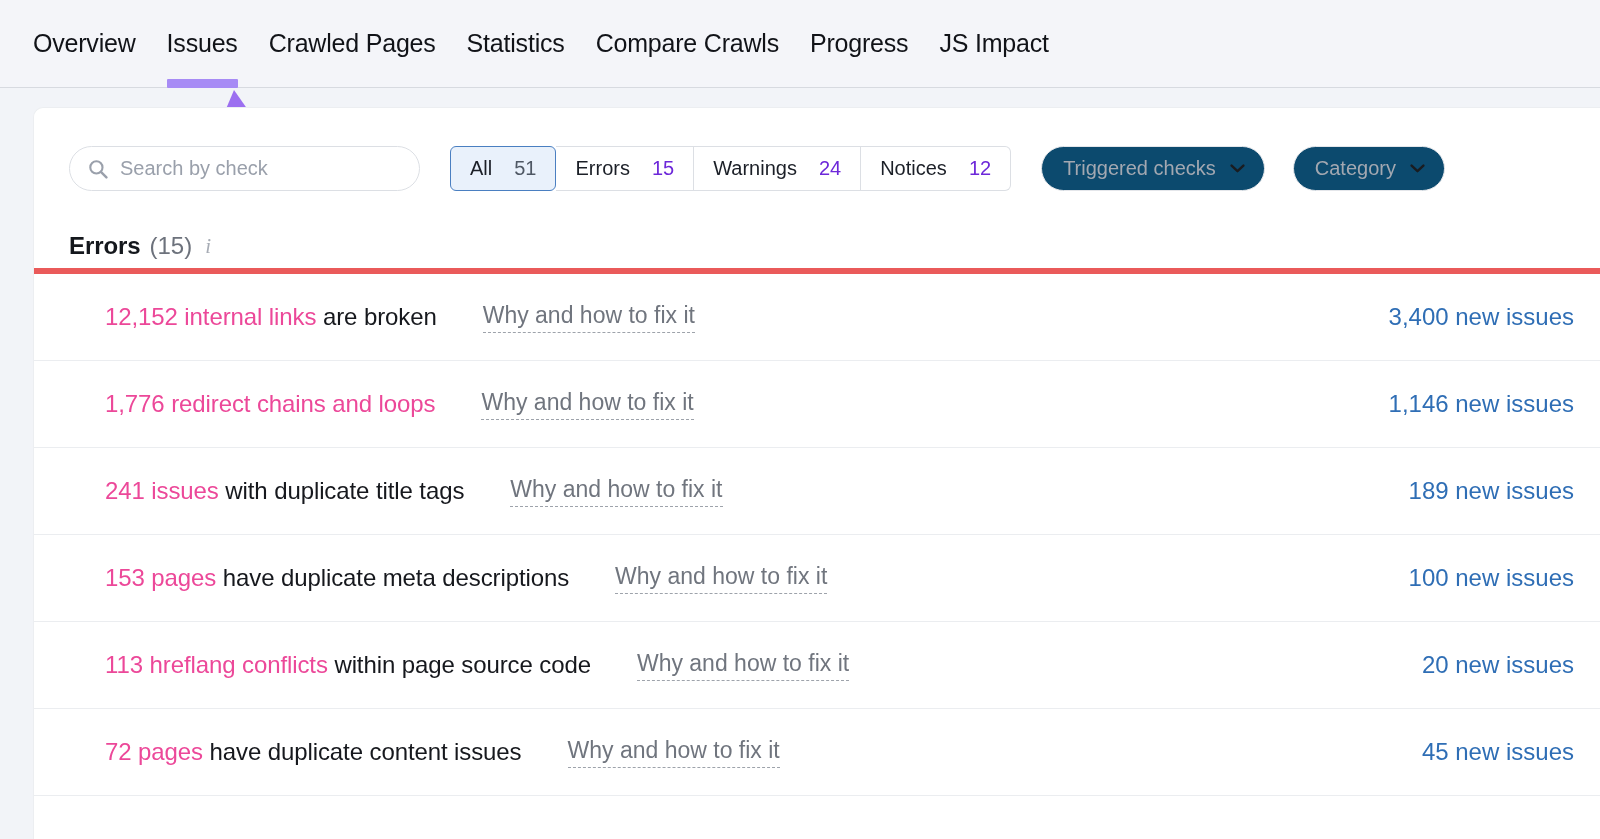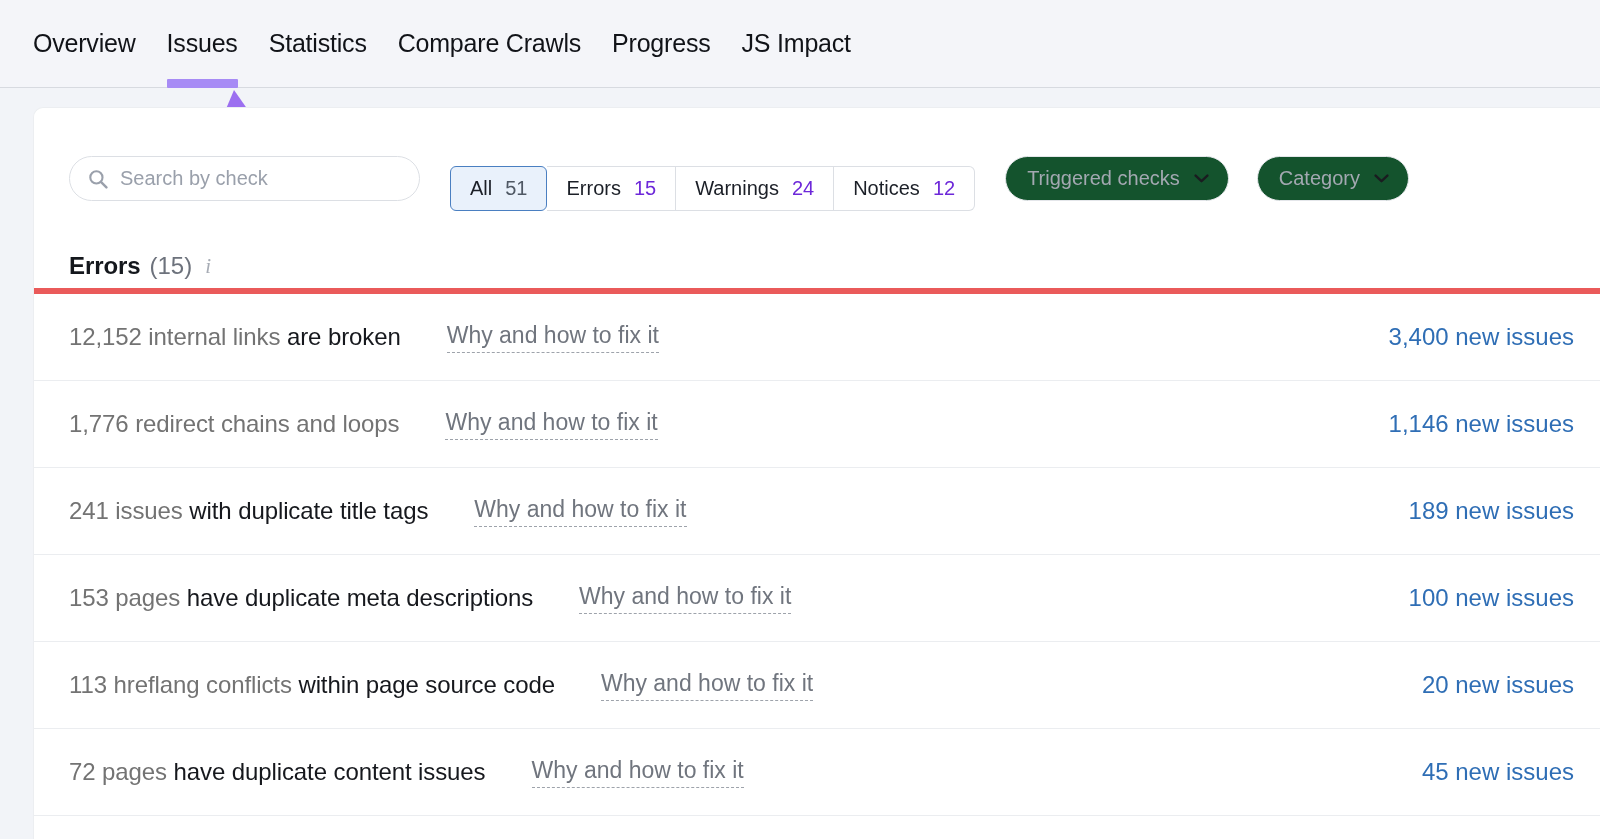--- a/index.html
+++ b/index.html
@@ -125,30 +125,29 @@
   #segmented-control {
     display: flex;
     margin-left: 30px;
     flex: none;
   }
 
   .seg-btn {
     height: 45px;
     display: flex;
     align-items: center;
-    gap: 13px;
+    gap: 22px;
     padding: 0 19px;
     font-size: 20px;
     color: #1b1f27;
     background: #ffffff;
     border: 1px solid #dcdfe4;
     border-left-width: 0;
     cursor: pointer;
     white-space: nowrap;
-    margin-top: 20px;
   }
   .seg-btn:first-child {
     border-left-width: 1px;
     border-top-left-radius: 6px;
     border-bottom-left-radius: 6px;
   }
   .seg-btn:last-child {
     border-top-right-radius: 6px;
     border-bottom-right-radius: 6px;
     justify-content: center;
@@ -169,21 +168,21 @@
   .dropdown-filter {
     height: 45px;
     display: flex;
     align-items: center;
     gap: 14px;
     padding: 0 19px 0 21px;
     border: 1px solid #e4e6ea;
     border-radius: 23px;
     font-size: 20px;
     color: #a3a8b1;
-    background: #14532d;
+    background: #0c4a6e;
     cursor: pointer;
     white-space: nowrap;
     flex: none;
   }
   #triggered-checks-filter { margin-left: 30px; }
   #category-filter { margin-left: 28px; }
 
   .chevron { display: block; width: 15px; height: 9px; flex: none; }
 
   
@@ -228,22 +227,23 @@
     border-bottom: 1px solid #ebedf0;
   }
 
   .issue-text {
     font-size: 24px;
     color: #16181d;
     letter-spacing: -0.1px;
     white-space: nowrap;
   }
   .issue-link {
-    color: #737373;
-    cursor: pointer;
+    color: #ec4899;
+    cursor: pointer;
+    margin-left: 36px;
   }
 
   .fix-link {
     margin-left: 46px;
     font-size: 23px;
     color: #70757e;
     border-bottom: 1px dashed #9ea3ab;
     padding-bottom: 3px;
     cursor: pointer;
     white-space: nowrap;
@@ -257,20 +257,21 @@
     cursor: pointer;
   }
 </style>
 </head>
 <body>
 
 <div id="top-nav">
   <div id="nav-tabs">
       <div class="nav-tab">Overview</div>
       <div class="nav-tab active">Issues</div>
+      <div class="nav-tab">Crawled Pages</div>
       <div class="nav-tab">Statistics</div>
       <div class="nav-tab">Compare Crawls</div>
       <div class="nav-tab">Progress</div>
       <div class="nav-tab">JS Impact</div>
     </div>
 
   <svg id="annotation-arrow" viewBox="0 0 120 62" fill="none">
     <path d="M103 52 C 80 58, 46 48, 26 18" stroke="#9c6ff0" stroke-width="5" stroke-linecap="round" fill="none"></path>
     <path d="M22 6 L36 26 L14 25 Z" fill="#9c6ff0"></path>
   </svg>

